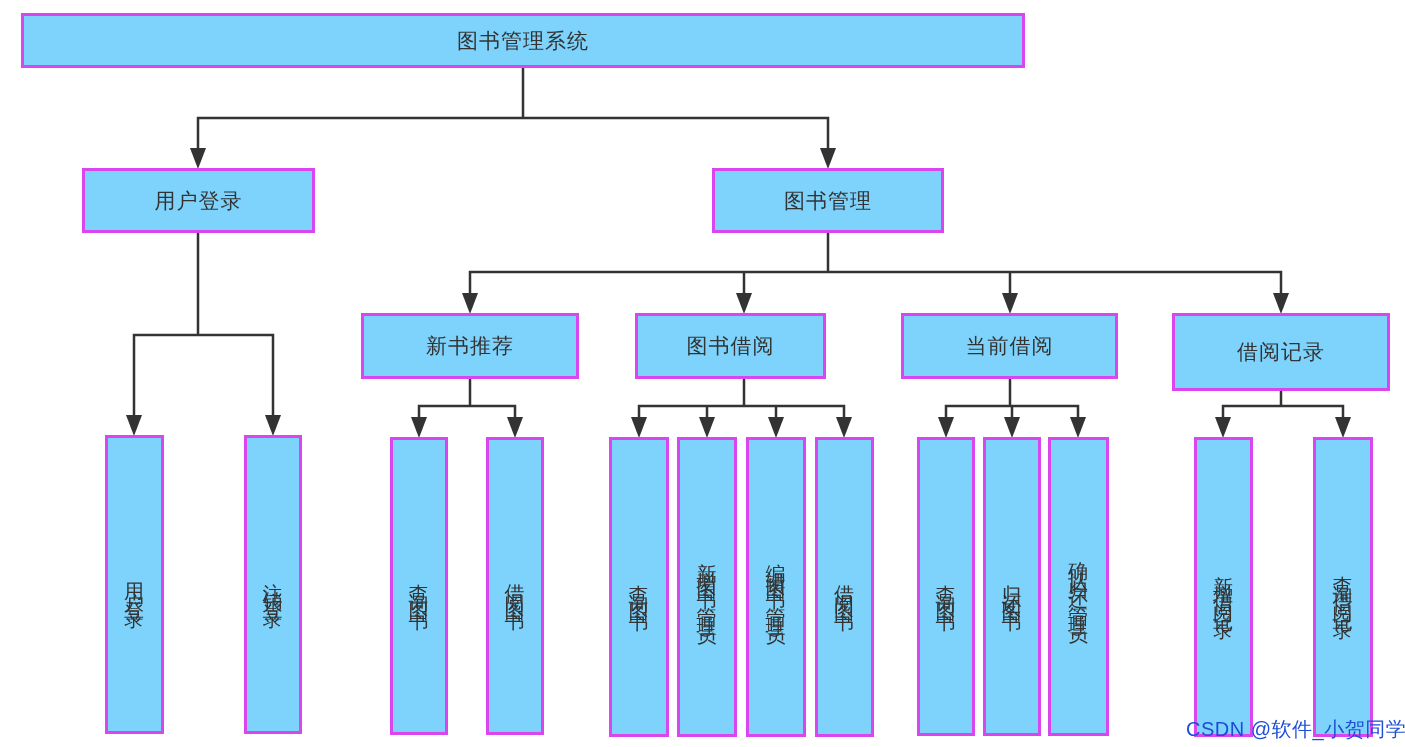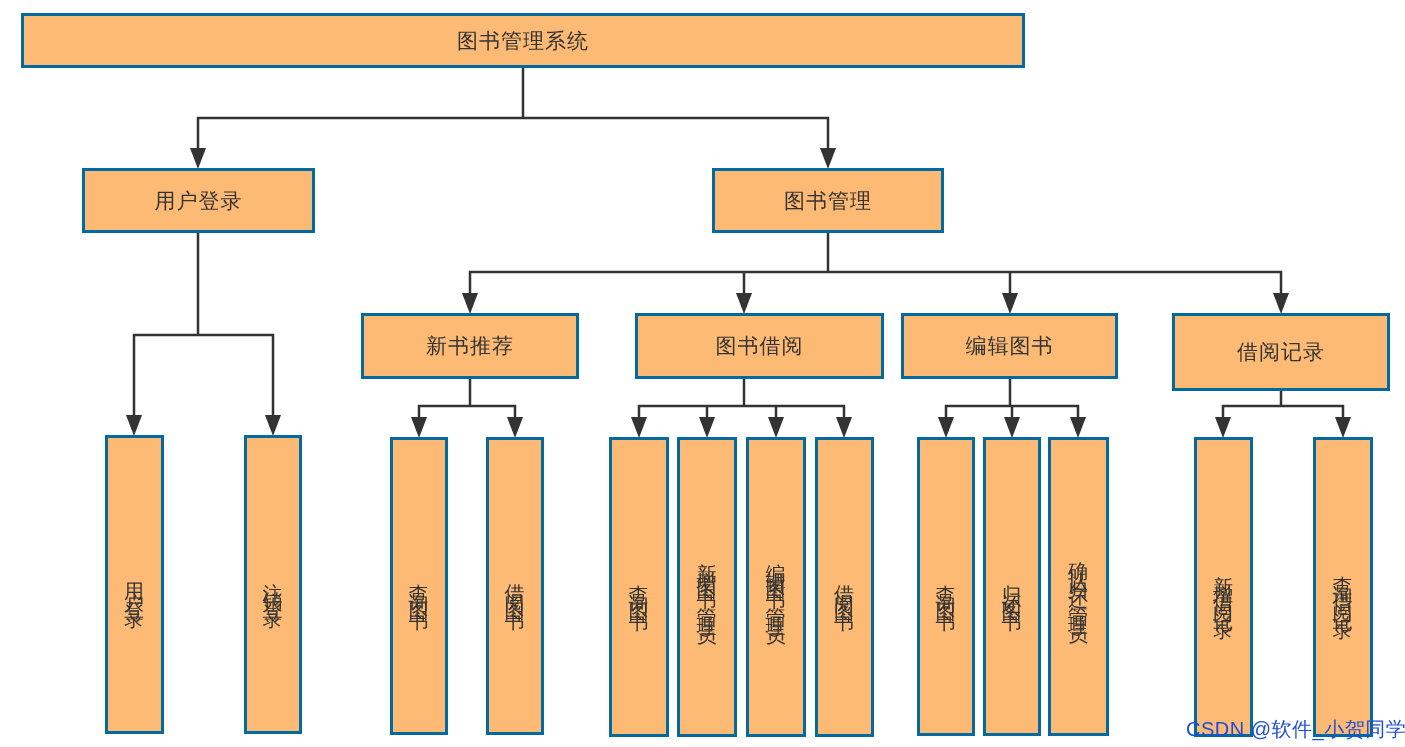--- a/index.html
+++ b/index.html
@@ -19,22 +19,22 @@
   svg.connectors {
     position: absolute;
     left: 0;
     top: 0;
     width: 1405px;
     height: 747px;
     z-index: 1;
   }
   .node {
     position: absolute;
-    background: #fdba74;
-    border: 3px solid #0369a1;
+    background: #7dd3fc;
+    border: 3px solid #d946ef;
     box-sizing: border-box;
     display: flex;
     align-items: center;
     justify-content: center;
     z-index: 2;
     color: #333333;
   }
   .node.h {
     font-size: 21px;
     letter-spacing: 1px;
@@ -122,22 +122,22 @@
       <polygon points="1335,417 1351,417 1343,438"></polygon>
     </g>
   </svg>
 
   <div class="node h" style="left:21px; top:13px; width:1004px; height:55px;">图书管理系统</div>
 
   <div class="node h" style="left:82px; top:168px; width:233px; height:65px;">用户登录</div>
   <div class="node h" style="left:712px; top:168px; width:232px; height:65px;">图书管理</div>
 
   <div class="node h" style="left:361px; top:313px; width:218px; height:66px;">新书推荐</div>
-  <div class="node h" style="left:635px; top:313px; width:249px; height:66px;">图书借阅</div>
-  <div class="node h" style="left:901px; top:313px; width:217px; height:66px;">编辑图书</div>
+  <div class="node h" style="left:635px; top:313px; width:191px; height:66px;">图书借阅</div>
+  <div class="node h" style="left:901px; top:313px; width:217px; height:66px;">当前借阅</div>
   <div class="node h" style="left:1172px; top:313px; width:218px; height:78px;">借阅记录</div>
 
   <div class="node v" style="left:105px; top:435px; width:59px; height:299px;">用户登录</div>
   <div class="node v" style="left:244px; top:435px; width:58px; height:299px;">注销登录</div>
 
   <div class="node v" style="left:390px; top:437px; width:58px; height:298px;">查询图书</div>
   <div class="node v" style="left:486px; top:437px; width:58px; height:298px;">借阅图书</div>
 
   <div class="node v" style="left:609px; top:437px; width:60px; height:300px;">查询图书</div>
   <div class="node v" style="left:677px; top:437px; width:60px; height:300px;">新增图书（管理员）</div>

